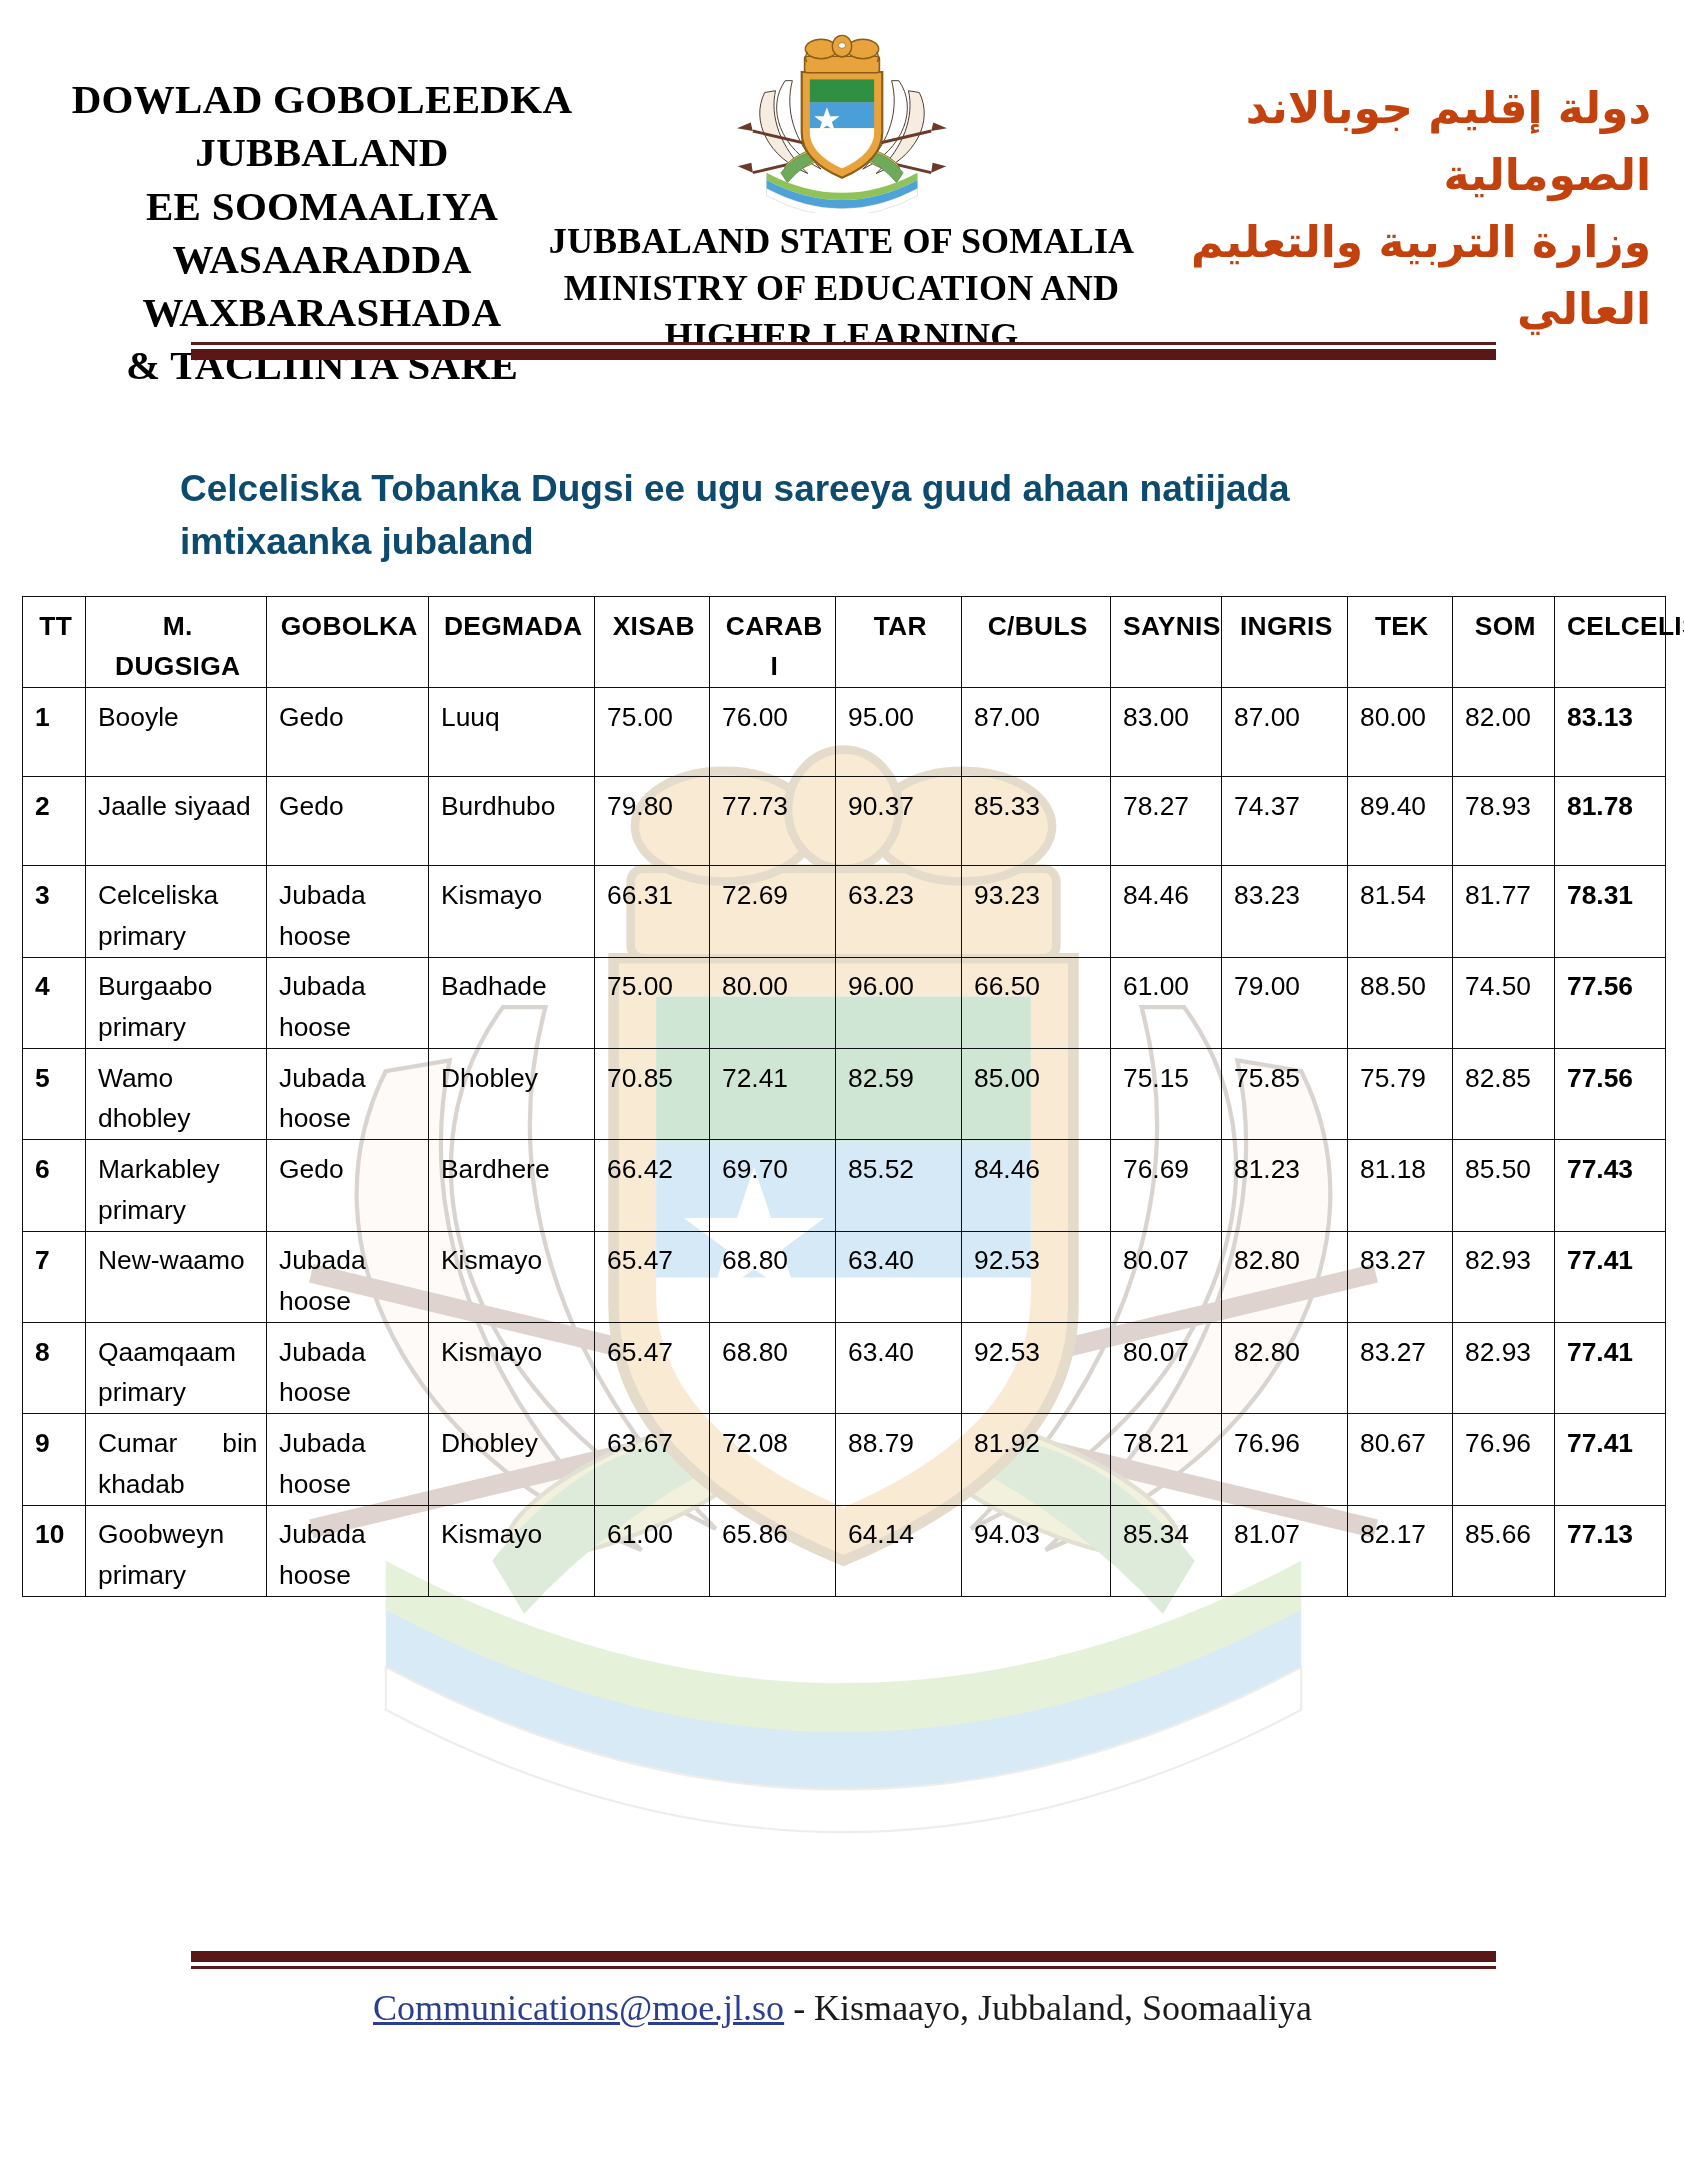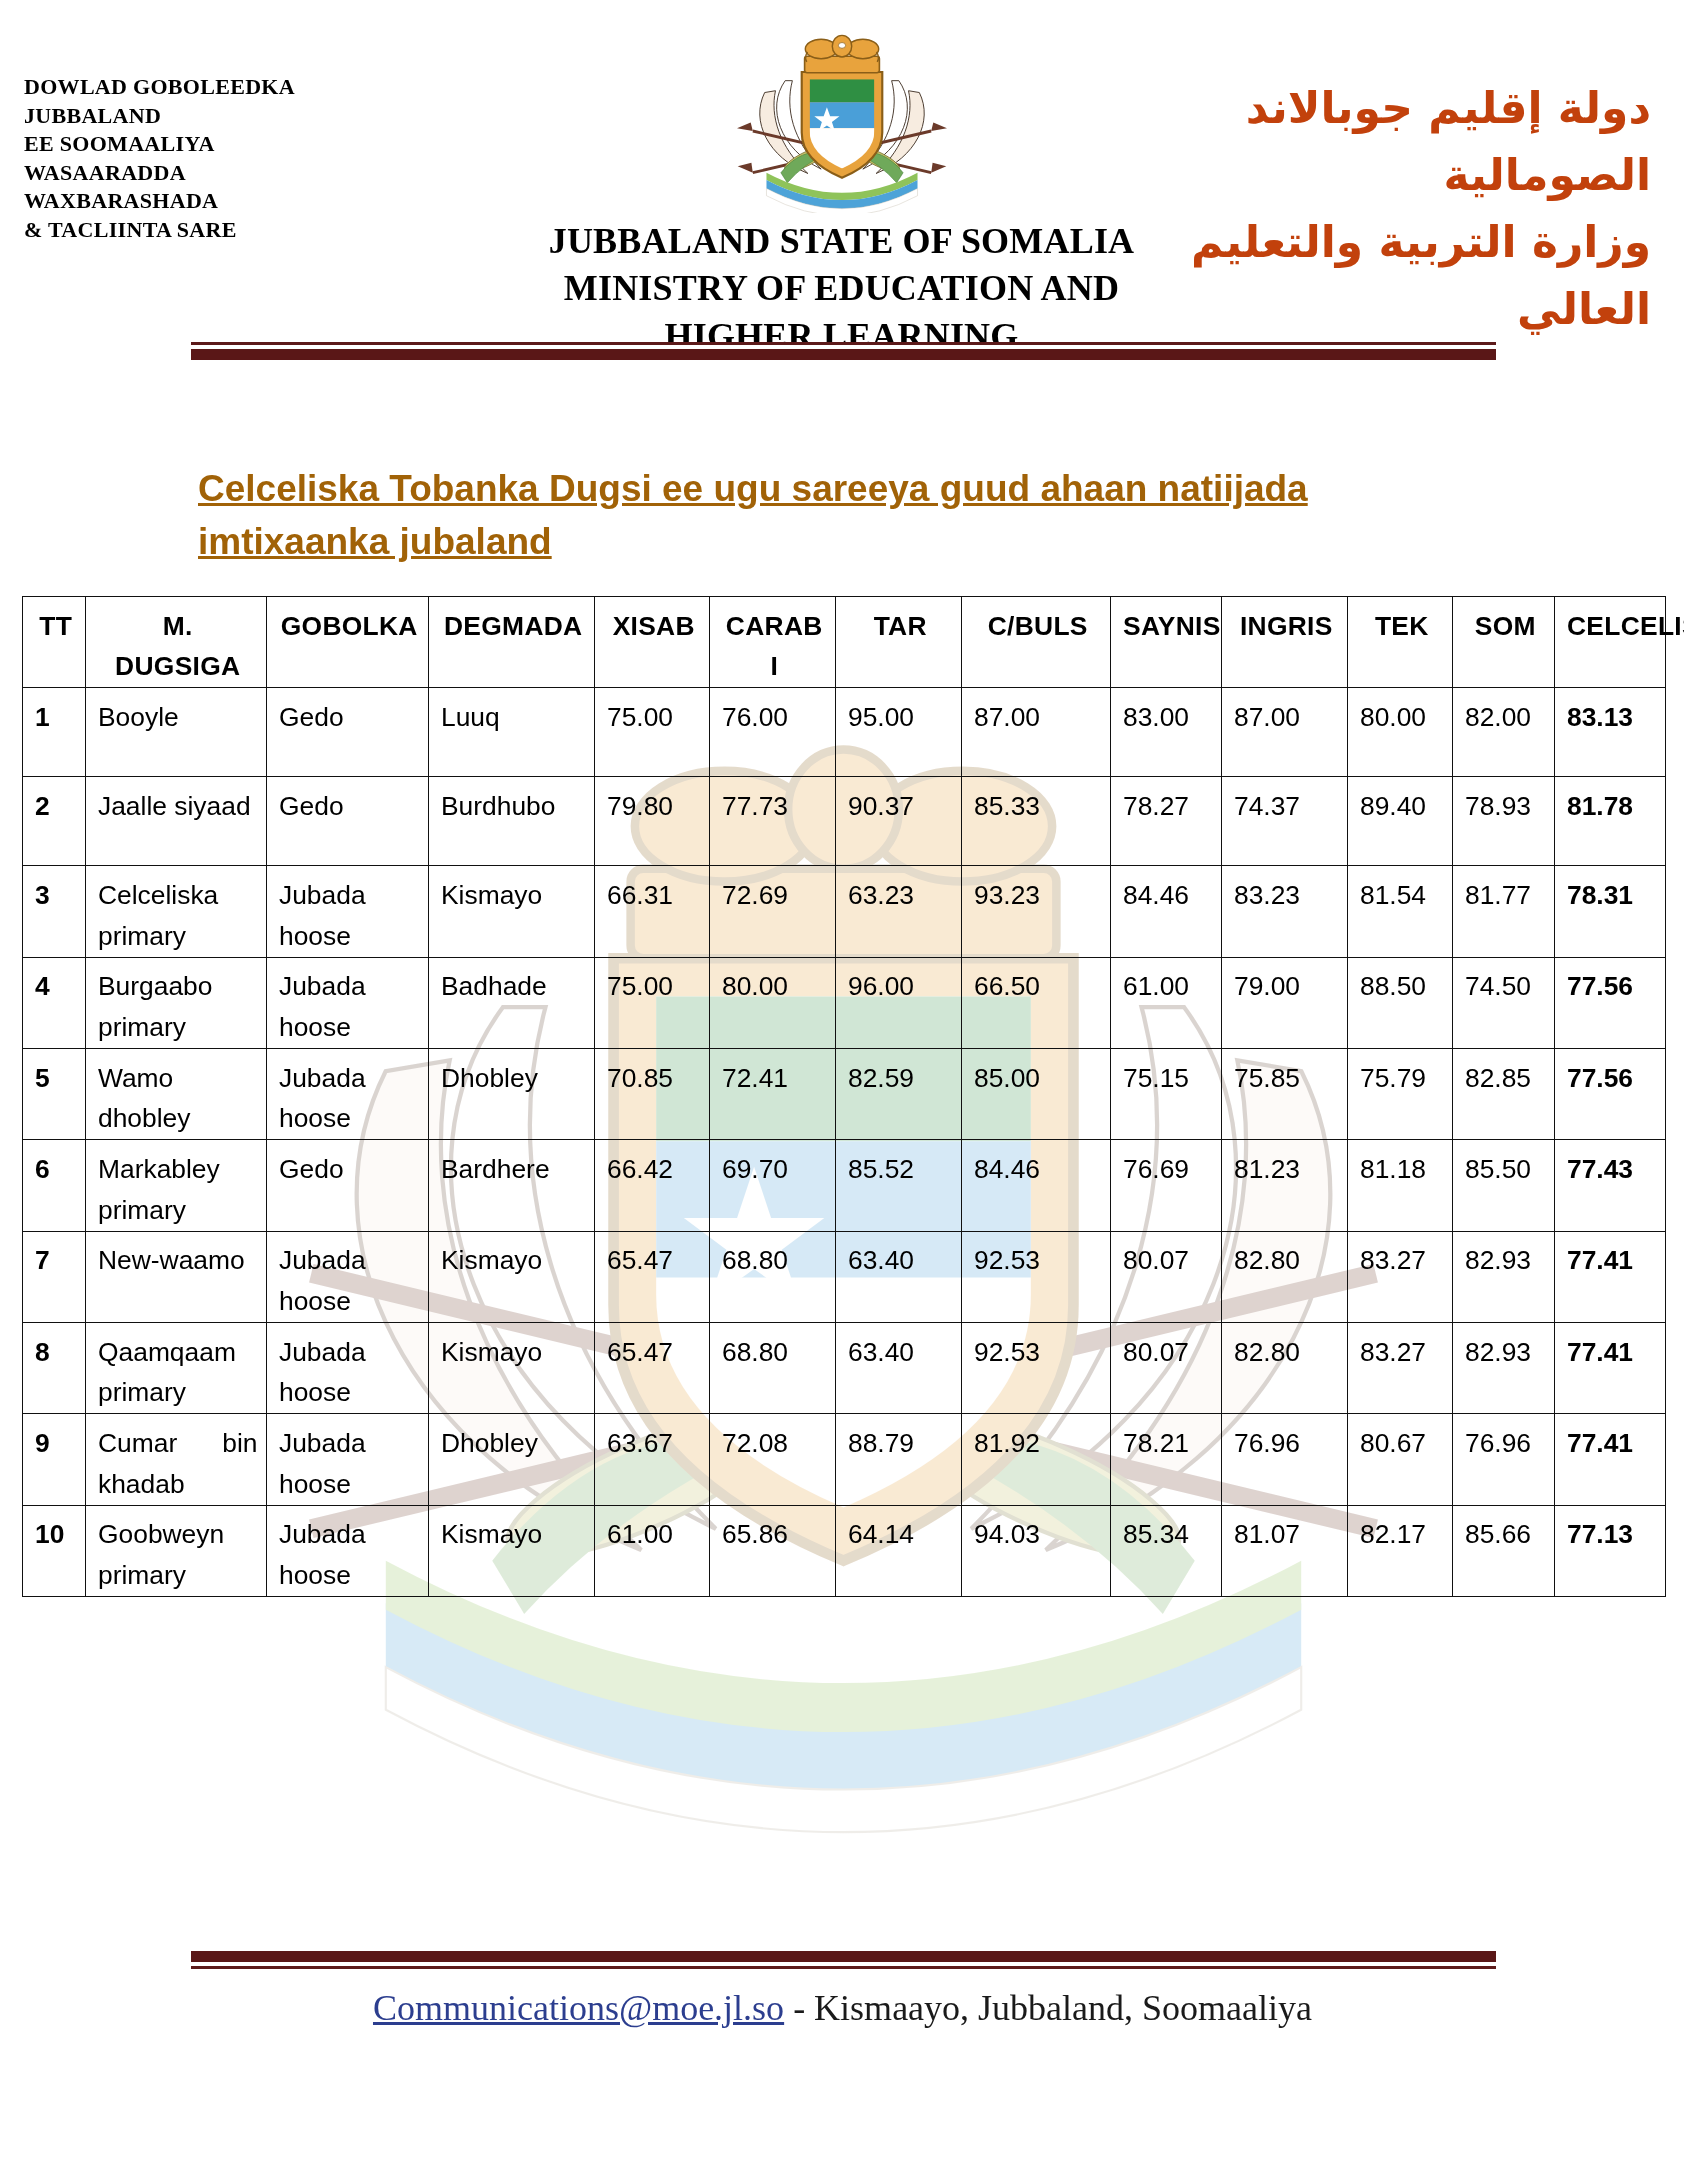--- a/index.html
+++ b/index.html
@@ -37,24 +37,24 @@
   #letterhead {
     position: absolute;
     left: 0; top: 0;
     width: 1685px;
     height: 341px;
   }
   #lh-left {
     position: absolute;
     left: 24px; top: 73px;
     width: 596px;
-    text-align: left;
+    text-align: center;
     font-family: "Liberation Serif", serif;
     font-weight: bold;
-    font-size: 22px;
+    font-size: 41px;
     line-height: 1.30;
     letter-spacing: 0.3px;
     color: #000;
   }
   #lh-center {
     position: absolute;
     left: 535px; top: 25.6px;
     width: 613px;
     text-align: center;
   }
@@ -97,29 +97,28 @@
   }
   .rule-gap { height: 4.3px; background: #ffffff; }
   .rule-thick {
     height: 11px;
     background: #5a1717;
   }
 
   
   #doc-title {
     position: absolute;
-    left: 198px;
+    left: 180px;
     top: 463px;
     width: 1278px;
     font-family: "Liberation Sans", sans-serif;
     font-weight: bold;
     font-size: 37px;
     line-height: 1.42;
-    color: #a16207;
-    text-decoration: underline;
+    color: #0c4a6e;
   }
 
   
   #results-table-wrap {
     position: absolute;
     left: 22px;
     top: 596px;
     width: 1642px;
     border-radius: 26px;
   }

